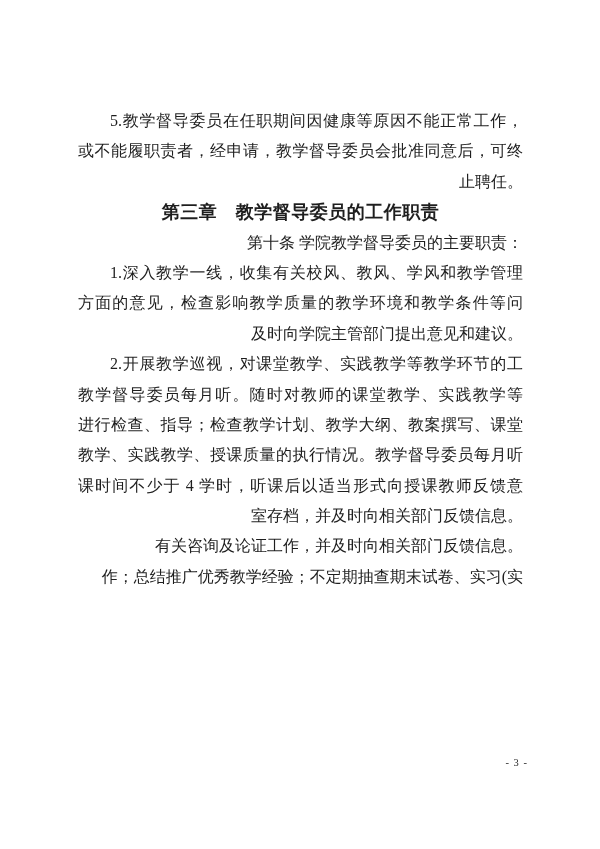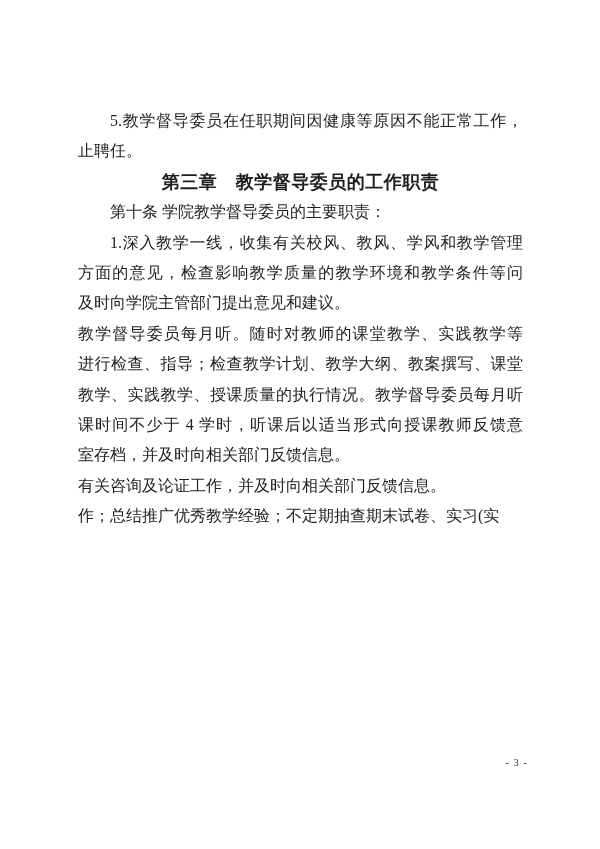--- a/index.html
+++ b/index.html
@@ -21,21 +21,21 @@
     left: 78px;
     top: 106px;
     width: 445px;
   }
   .line {
     height: 30.4px;
     line-height: 30.4px;
     font-size: 16px;
     white-space: normal;
     overflow: hidden;
-    text-align: left;
+    text-align: right;
   }
   .line.stretch {
     text-align: justify;
     text-align-last: justify;
     text-justify: inter-character;
   }
   .line.indent {
     text-indent: 32px;
   }
   .line.heading {
@@ -56,26 +56,28 @@
     color: #2a2a2a;
     font-family: "Liberation Serif", "DejaVu Serif", serif;
   }
 </style>
 </head>
 <body>
 
 <div class="page">
   <div class="content">
     <div class="line indent stretch">5.教学督导委员在任职期间因健康等原因不能正常工作，</div>
+    <div class="line stretch">或不能履职责者，经申请，教学督导委员会批准同意后，可终</div>
     <div class="line">止聘任。</div>
     <div class="line heading">第三章　教学督导委员的工作职责</div>
     <div class="line indent">第十条 学院教学督导委员的主要职责：</div>
     <div class="line indent stretch">1.深入教学一线，收集有关校风、教风、学风和教学管理</div>
     <div class="line stretch">方面的意见，检查影响教学质量的教学环境和教学条件等问题，</div>
     <div class="line">及时向学院主管部门提出意见和建议。</div>
+    <div class="line indent stretch">2.开展教学巡视，对课堂教学、实践教学等教学环节的工</div>
     <div class="line stretch">教学督导委员每月听。随时对教师的课堂教学、实践教学等</div>
     <div class="line stretch">进行检查、指导；检查教学计划、教学大纲、教案撰写、课堂</div>
     <div class="line stretch">教学、实践教学、授课质量的执行情况。教学督导委员每月听</div>
     <div class="line stretch">课时间不少于 4 学时，听课后以适当形式向授课教师反馈意见，</div>
     <div class="line">室存档，并及时向相关部门反馈信息。</div>
     <div class="line">有关咨询及论证工作，并及时向相关部门反馈信息。</div>
     <div class="line">作；总结推广优秀教学经验；不定期抽查期末试卷、实习(实</div>
   </div>
   <div class="page-number">- 3 -</div>
 </div>

